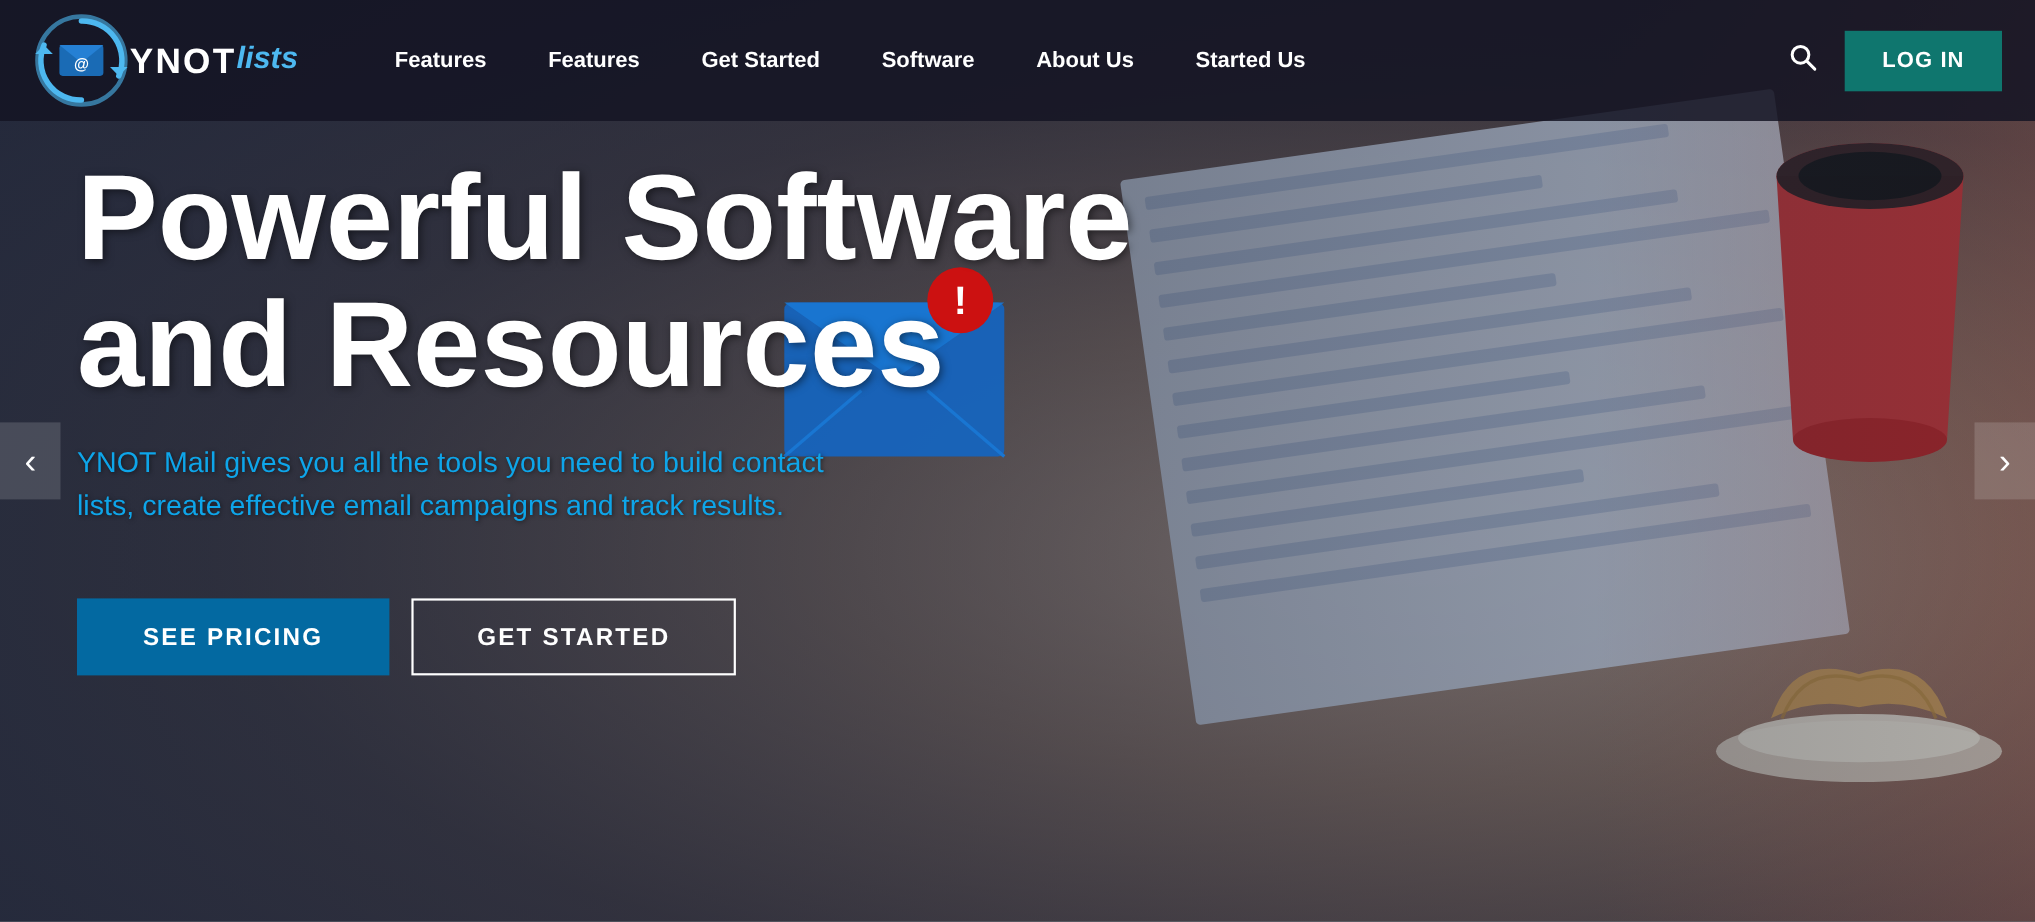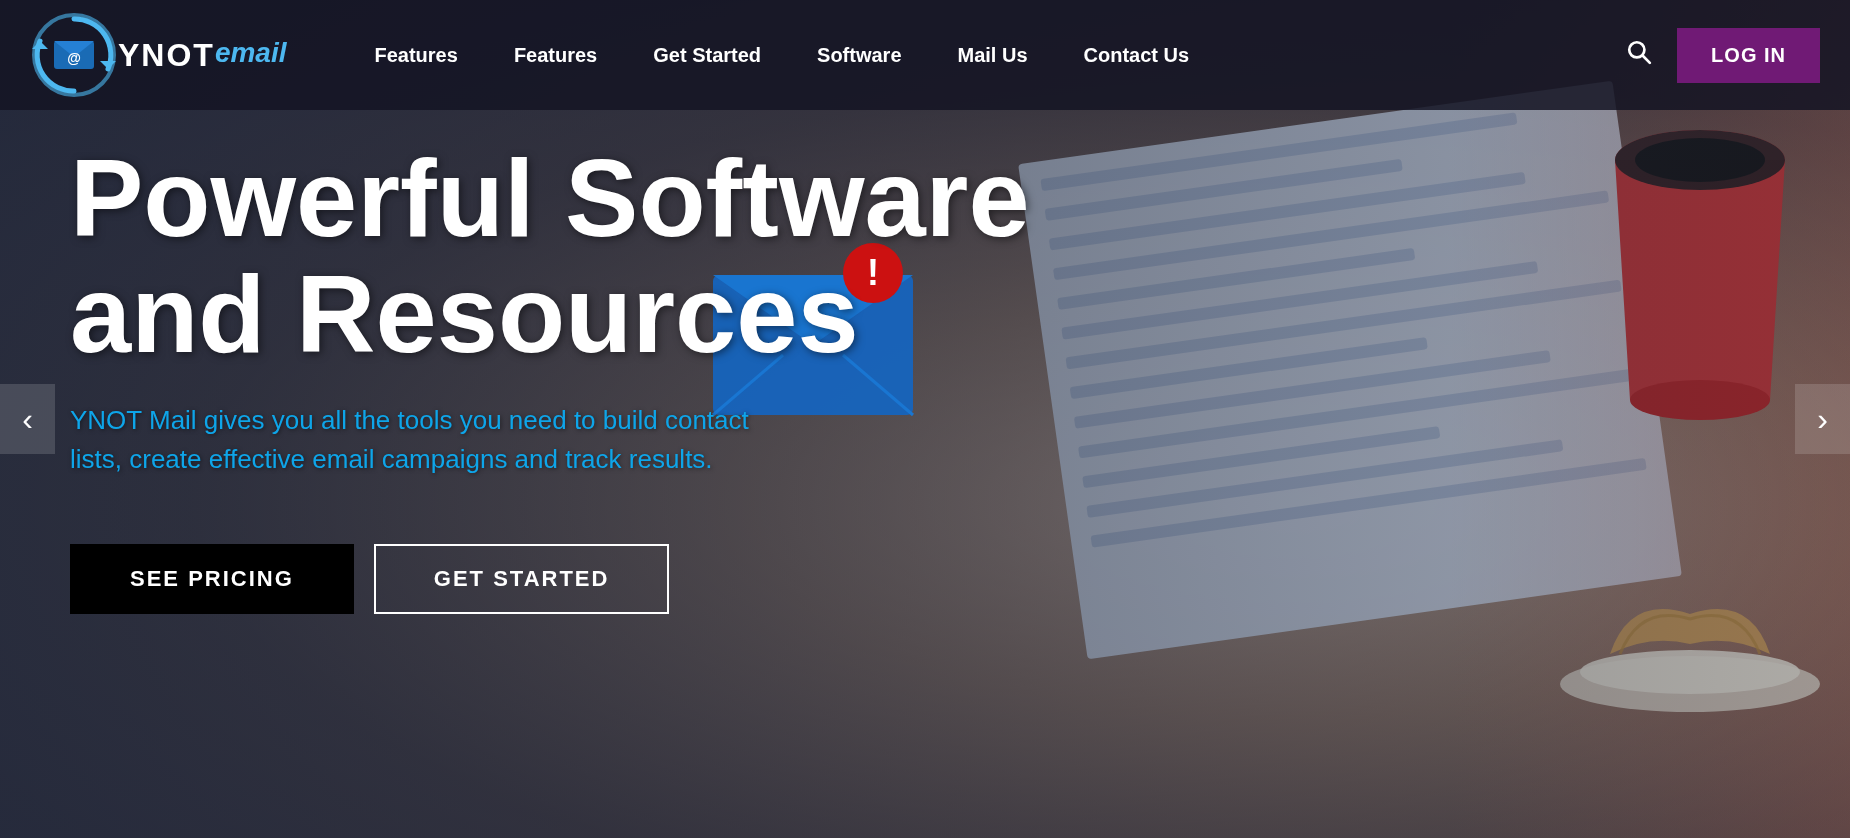--- a/index.html
+++ b/index.html
@@ -62,21 +62,21 @@
     }
     .search-icon-btn {
       background: none;
       border: none;
       cursor: pointer;
       color: #fff;
       font-size: 22px;
       padding: 5px;
     }
     .login-btn {
-      background: #701a75;
+      background: #0f766e;
       color: #fff;
       font-size: 20px;
       font-weight: 700;
       padding: 16px 34px;
       border: none;
       cursor: pointer;
       letter-spacing: 1px;
       text-transform: uppercase;
     }
 
@@ -193,21 +193,21 @@
       margin-bottom: 65px;
       max-width: 700px;
       text-shadow: 1px 1px 4px rgba(0,0,0,0.5);
     }
     .hero-buttons {
       display: flex;
       gap: 20px;
       align-items: center;
     }
     .btn-see-pricing {
-      background: #000000;
+      background: #0369a1;
       color: #fff;
       font-size: 22px;
       font-weight: 700;
       padding: 22px 60px;
       border: none;
       cursor: pointer;
       letter-spacing: 2px;
       text-transform: uppercase;
     }
     .btn-get-started {
@@ -323,31 +323,31 @@
         <polygon points="78,58 70,50 86,50" fill="#4db8f0"></polygon>
         <polygon points="10,30 18,38 2,38" fill="#4db8f0"></polygon>
 
         <rect x="24" y="30" width="40" height="28" rx="3" fill="#1a6bb5"></rect>
         <polygon points="24,30 44,46 64,30" fill="#2580d4"></polygon>
         <text x="44" y="52" text-anchor="middle" fill="white" font-size="14" font-weight="bold">@</text>
       </svg>
     </div>
     <div class="logo-text">
       <span class="logo-ynot">YNOT</span>
-      <span class="logo-mail">email</span>
+      <span class="logo-mail">lists</span>
     </div>
   </a>
 
   <nav>
     <a class="nav-item">Features</a>
     <a class="nav-item">Features</a>
     <a class="nav-item">Get Started</a>
     <a class="nav-item">Software</a>
-    <a class="nav-item">Mail Us</a>
-    <a class="nav-item">Contact Us</a>
+    <a class="nav-item">About Us</a>
+    <a class="nav-item">Started Us</a>
   </nav>
 
   <div class="header-right">
     <button class="search-icon-btn">
       <svg width="26" height="26" viewBox="0 0 24 24" fill="none" stroke="white" stroke-width="2.5" stroke-linecap="round">
         <circle cx="10" cy="10" r="7"></circle>
         <line x1="15.5" y1="15.5" x2="22" y2="22"></line>
       </svg>
     </button>
     <button class="login-btn">LOG IN</button>

